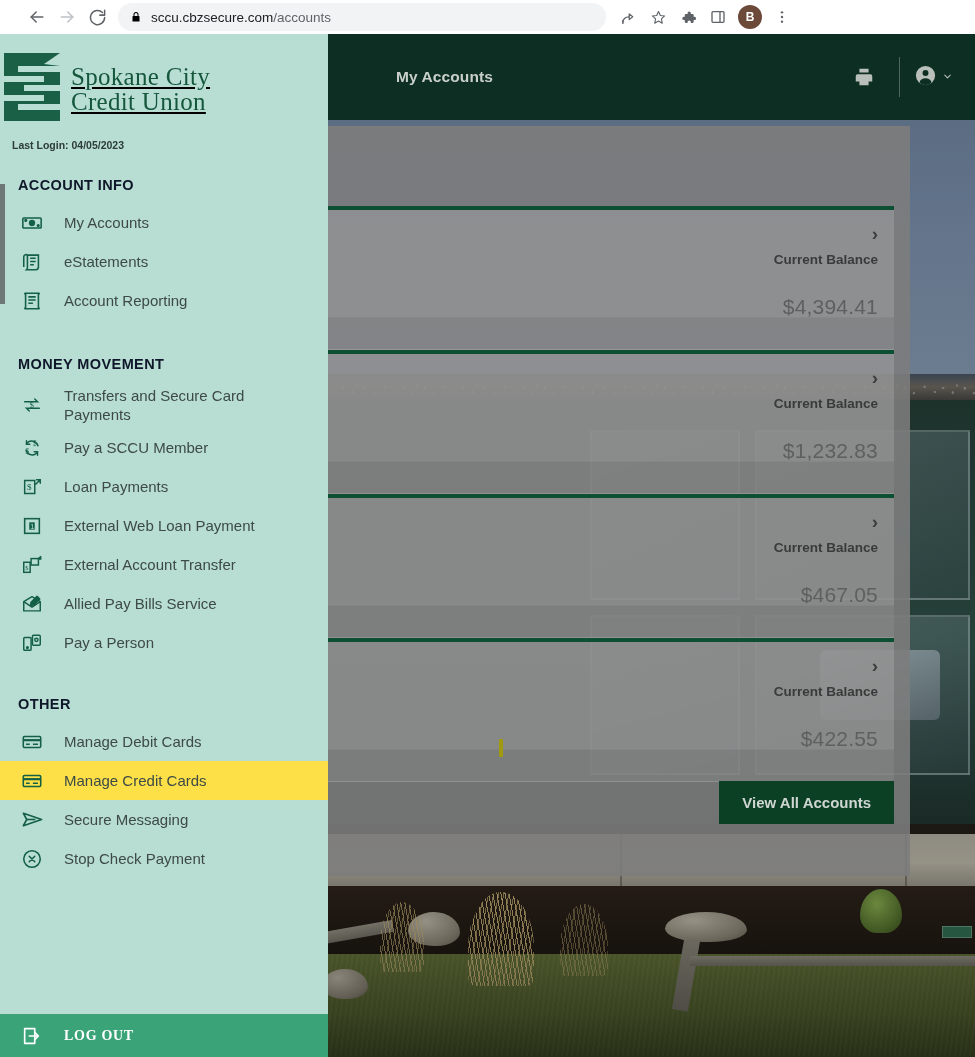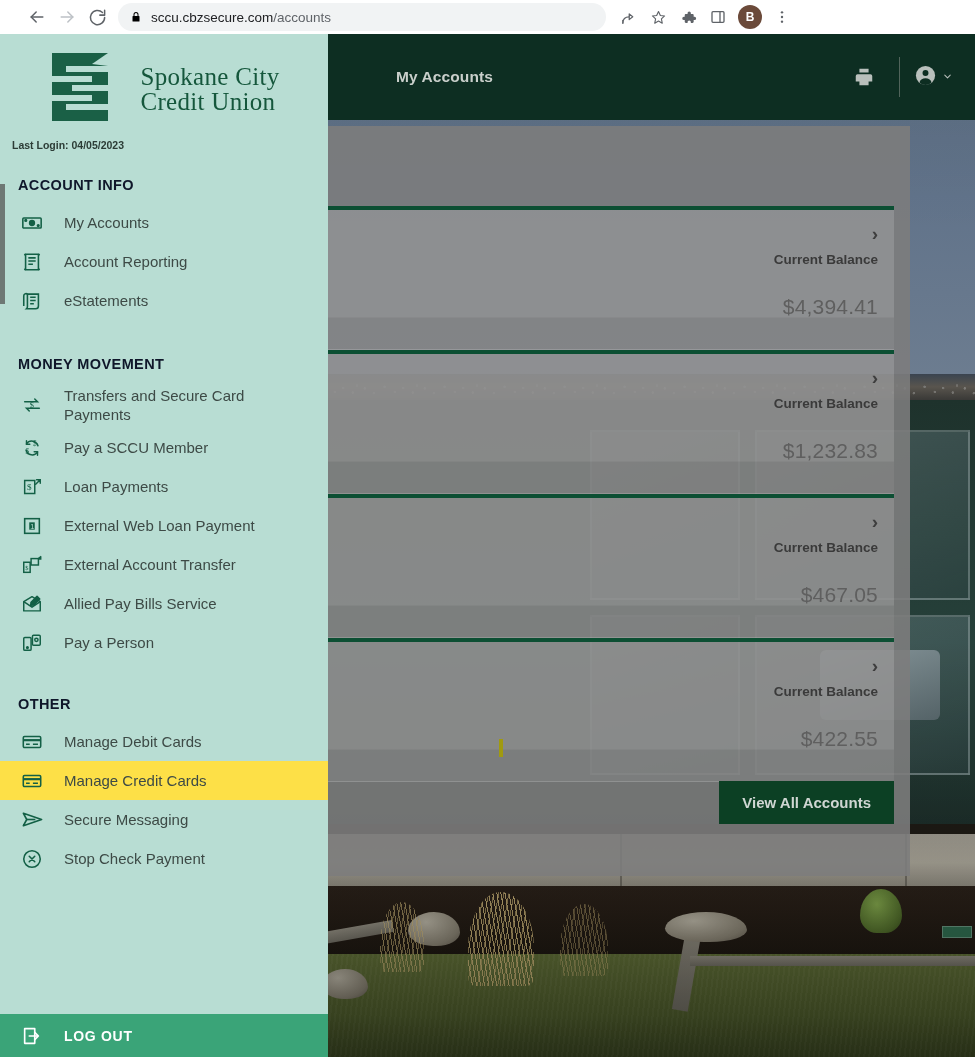--- a/index.html
+++ b/index.html
@@ -288,22 +288,23 @@
     position: absolute; left: 0; top: 150px;
     width: 5px; height: 120px;
     background: #6e7874;
     z-index: 12;
   }
   .logo-area {
     padding: 16px 0 0 0;
     text-align: center;
   }
   .logo-row {
-    display: flex; align-items: center; justify-content: center;
-    gap: 24px;
+    display: flex; align-items: center; justify-content: flex-start;
+    gap: 3px;
+    text-decoration: underline;
   }
   .logo-mark { flex: 0 0 auto; }
   .logo-text {
     text-align: left;
     font-family: "Liberation Serif", serif;
     color: #15573c;
     line-height: 1.0;
   }
   .logo-l1, .logo-l2 {
     font-size: 25px;
@@ -355,20 +356,21 @@
   .nav-item.hovered {
     background: #fde047;
   }
   .logout-bar {
     position: absolute;
     left: 0; bottom: 0;
     width: 328px; height: 43px;
     background: #3aa478;
     display: flex; align-items: center;
     cursor: pointer;
+    font-family: Liberation Serif, serif;
   }
   .logout-bar .lo-icon {
     width: 64px; flex: 0 0 64px;
     display: flex; align-items: center; justify-content: center;
     color: #ffffff;
   }
   .logout-bar .lo-label {
     font-size: 14px;
     font-weight: bold;
     color: #ffffff;
@@ -597,37 +599,37 @@
           <circle cx="5.2" cy="9.2" r=".9" fill="currentColor"></circle>
           <circle cx="18.8" cy="14.8" r=".9" fill="currentColor"></circle>
         </svg>
       </span>
       <span class="ni-label">My Accounts</span>
     </div>
 
     <div class="nav-item">
       <span class="ni-icon">
         <svg width="22" height="22" viewBox="0 0 24 24" fill="none" stroke="currentColor" stroke-width="1.7">
+          <path d="M7 4.5h12v13a3 3 0 0 1-3 3H6a3 3 0 0 0 1-2.2V4.5z"></path>
+          <path d="M10 8h6M10 11.5h6M10 15h4"></path>
+          <path d="M7 4.5a2.5 2.5 0 0 0-4 2v11"></path>
+        </svg>
+      </span>
+      <span class="ni-label">eStatements</span>
+    </div>
+
+    <div class="nav-item">
+      <span class="ni-icon">
+        <svg width="22" height="22" viewBox="0 0 24 24" fill="none" stroke="currentColor" stroke-width="1.7">
           <path d="M5 3.5h14v17H5z"></path>
           <path d="M8 7.5h8M8 11h8M8 14.5h5"></path>
           <path d="M5 3.5l-1.4 1M5 20.5l-1.4-1M19 3.5l1.4 1M19 20.5l1.4-1"></path>
         </svg>
       </span>
       <span class="ni-label">Account Reporting</span>
-    </div>
-
-    <div class="nav-item">
-      <span class="ni-icon">
-        <svg width="22" height="22" viewBox="0 0 24 24" fill="none" stroke="currentColor" stroke-width="1.7">
-          <path d="M7 4.5h12v13a3 3 0 0 1-3 3H6a3 3 0 0 0 1-2.2V4.5z"></path>
-          <path d="M10 8h6M10 11.5h6M10 15h4"></path>
-          <path d="M7 4.5a2.5 2.5 0 0 0-4 2v11"></path>
-        </svg>
-      </span>
-      <span class="ni-label">eStatements</span>
     </div>
 
     <div class="sec-title money">MONEY MOVEMENT</div>
 
     <div class="nav-item">
       <span class="ni-icon">
         <svg width="22" height="22" viewBox="0 0 24 24" fill="none" stroke="currentColor" stroke-width="1.6" stroke-linecap="round">
           <path d="M4 8.5h14l-3-3M20 15.5H6l3 3"></path>
           <text x="9.5" y="15" font-size="9" fill="currentColor" stroke="none" font-family="serif">$</text>
         </svg>

